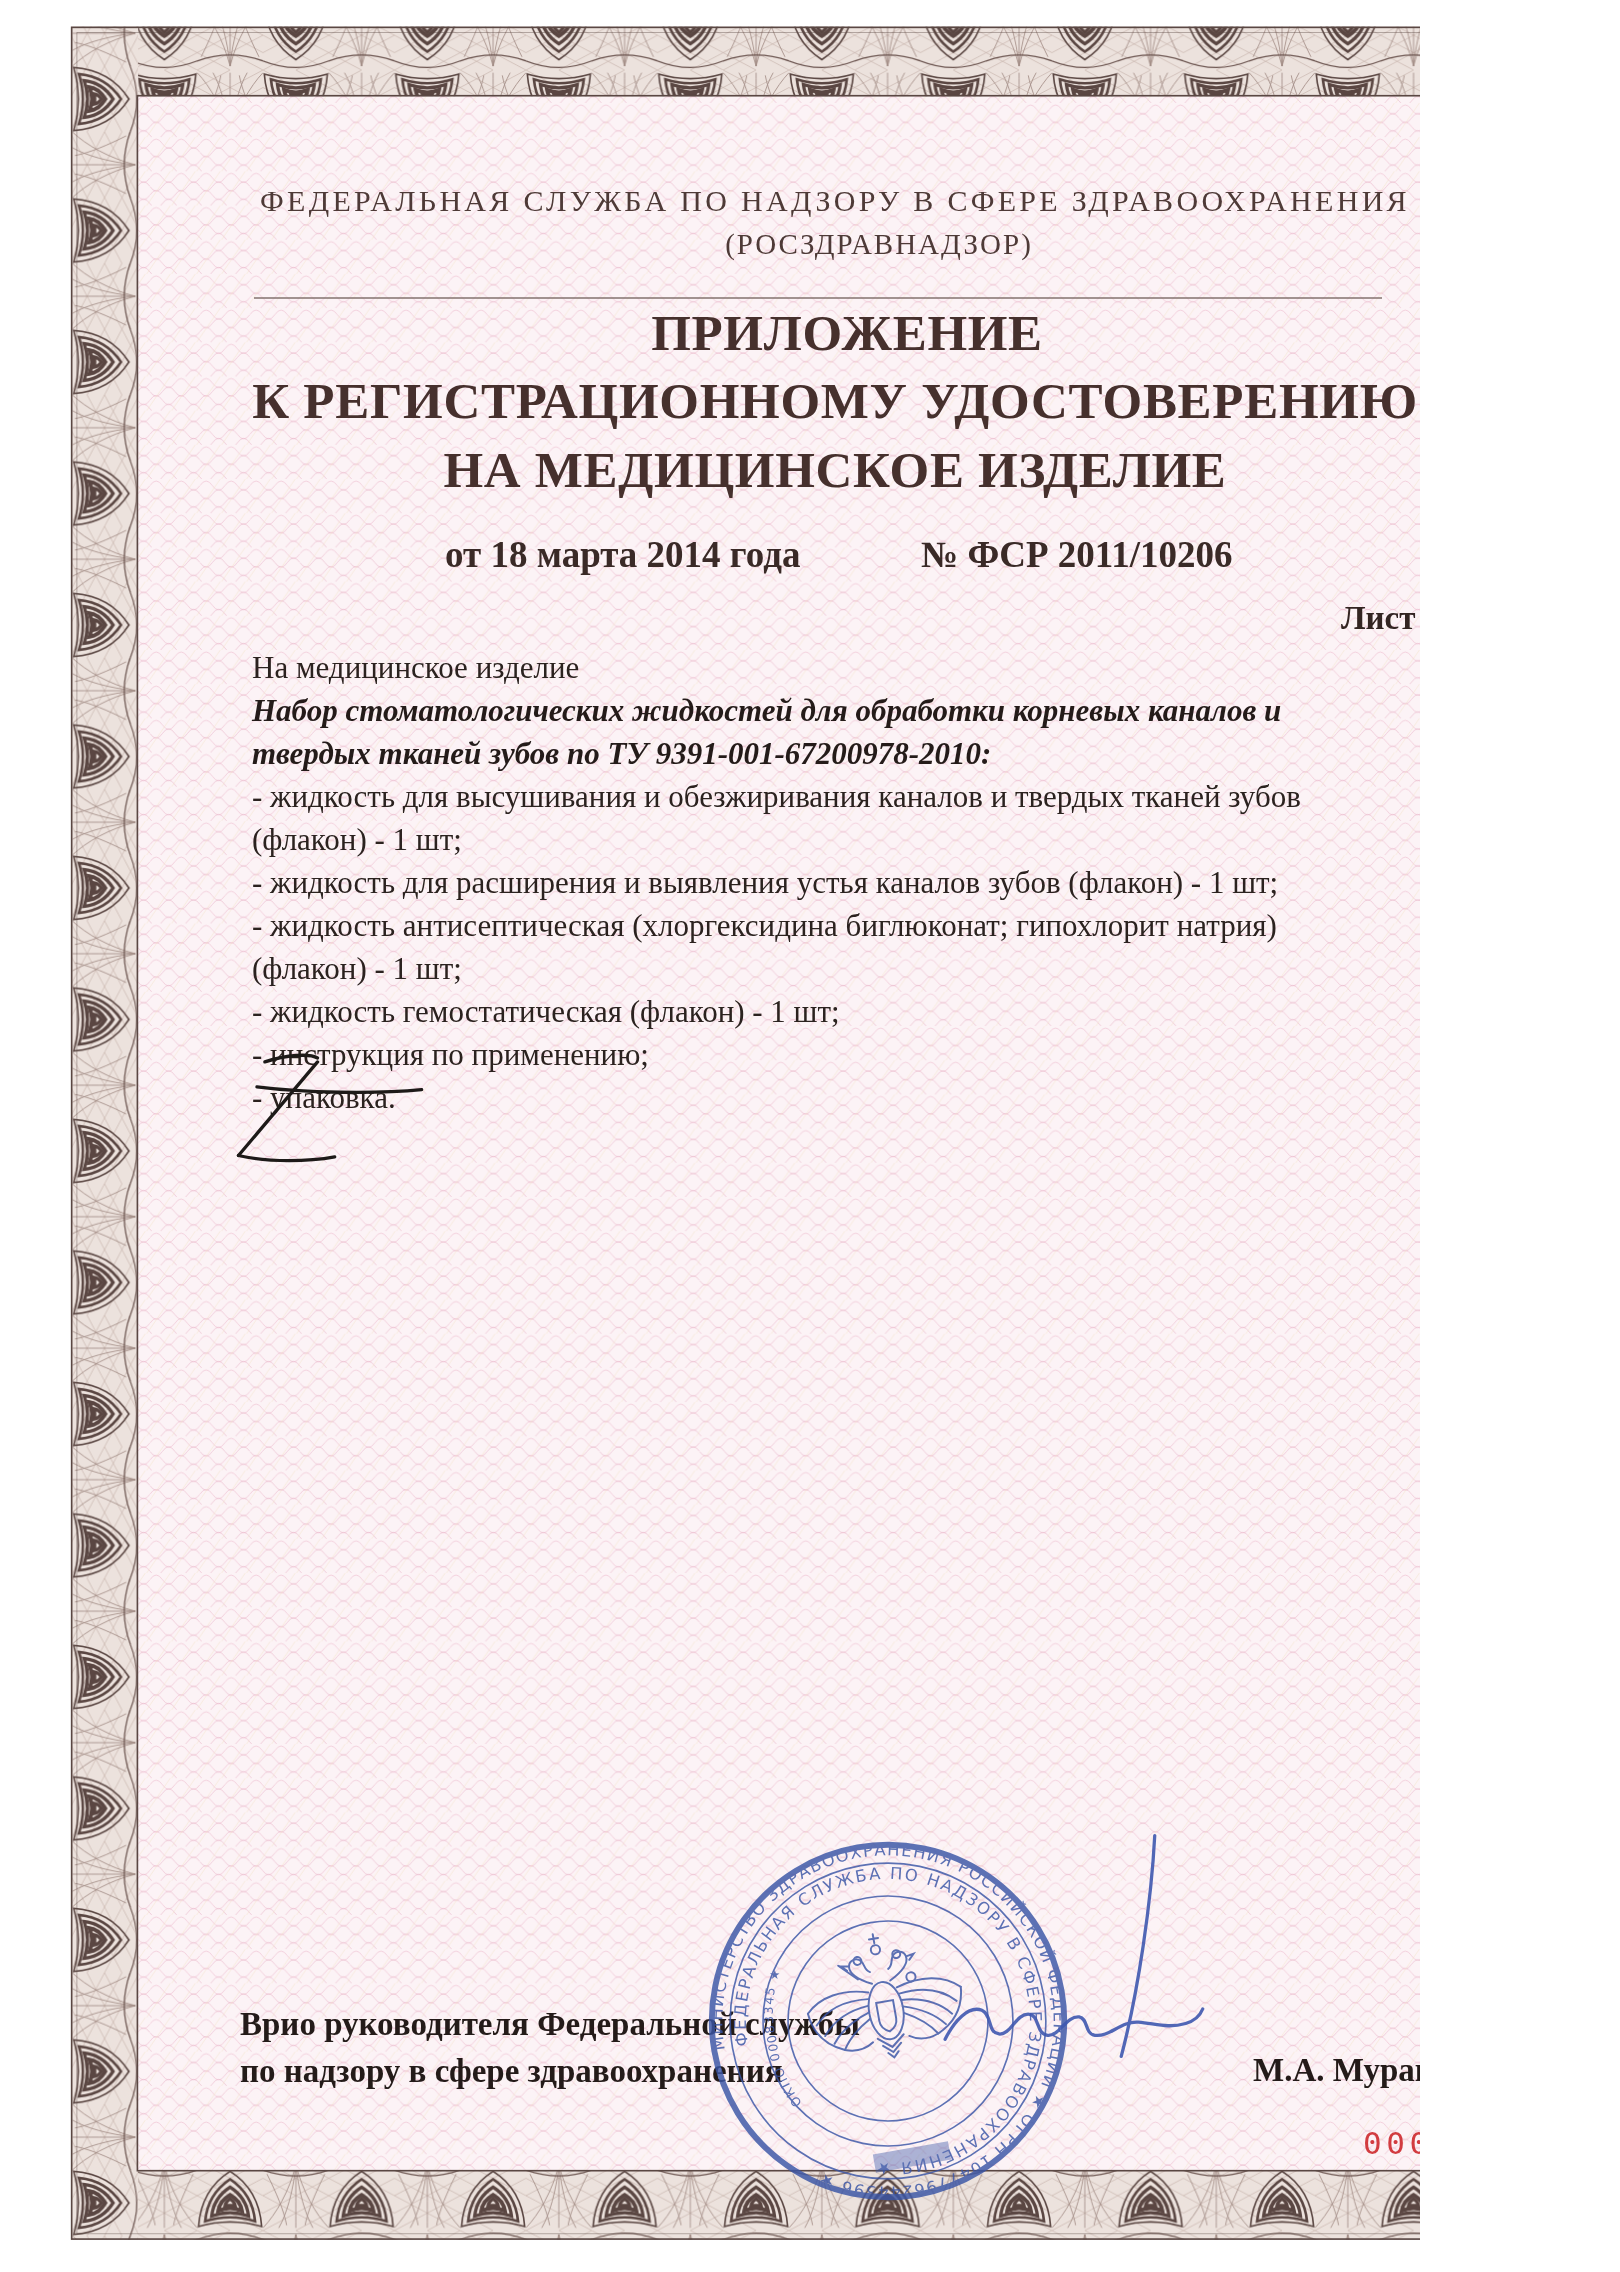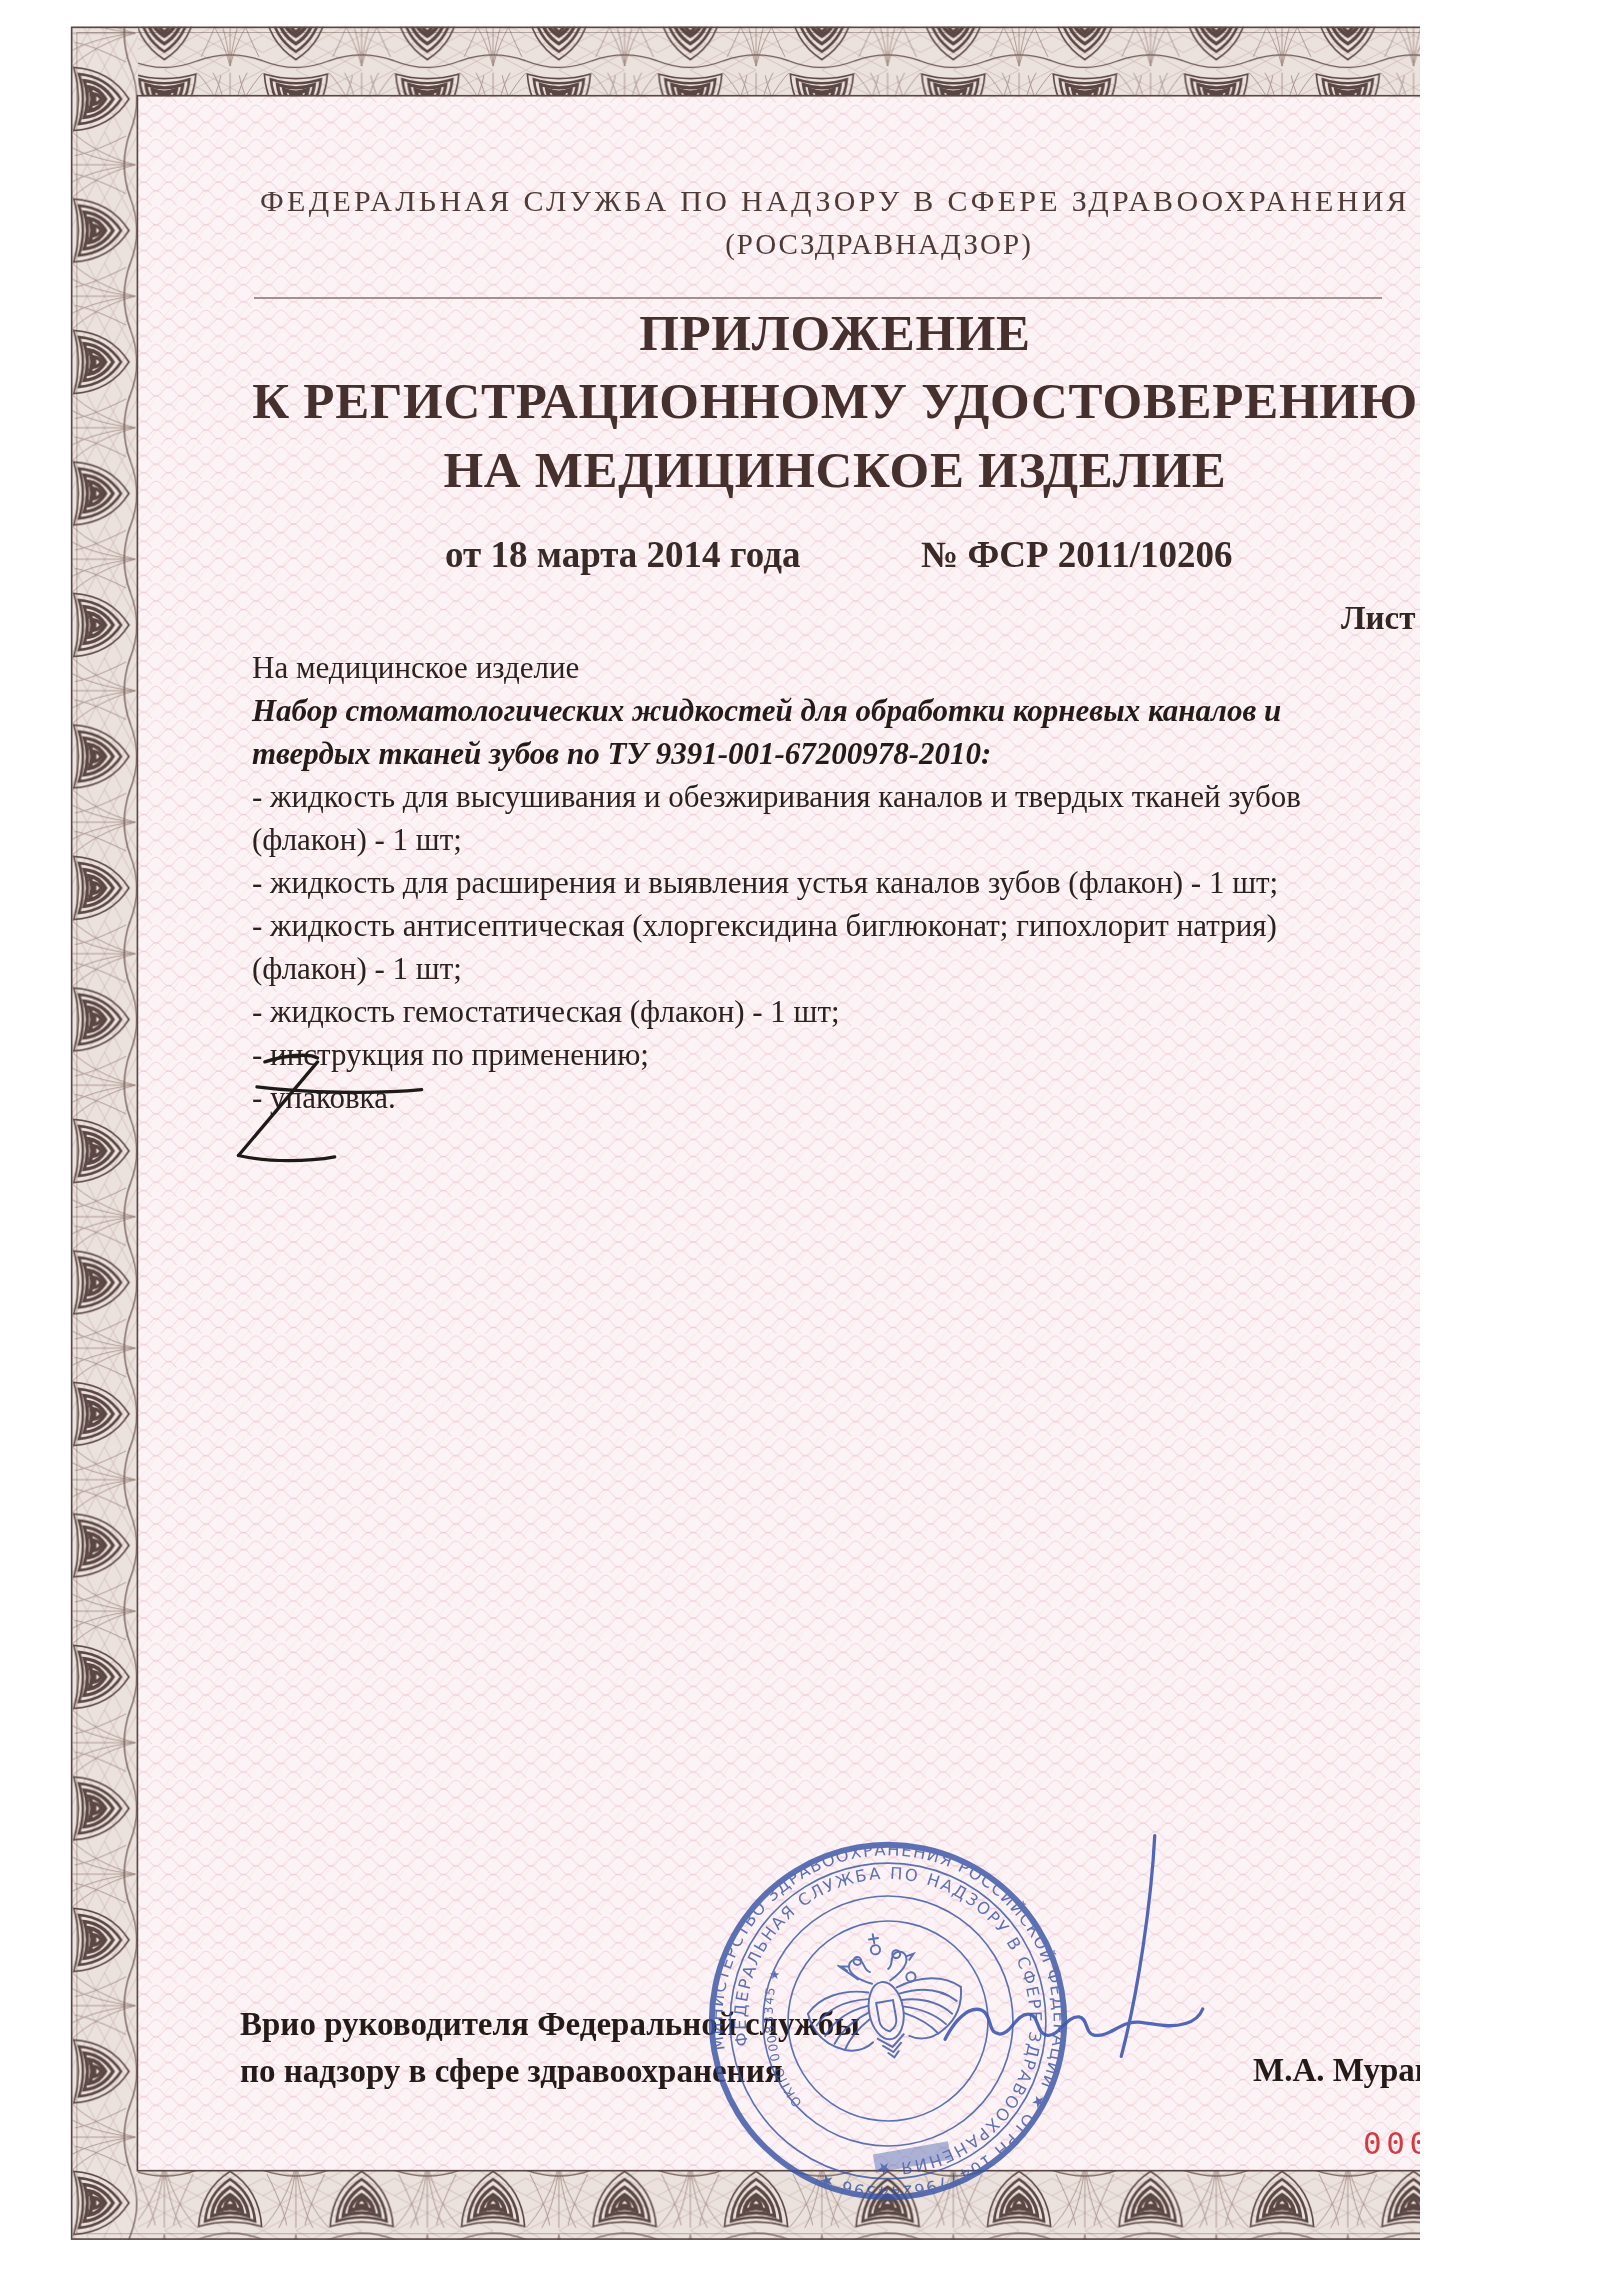--- a/index.html
+++ b/index.html
@@ -18,21 +18,21 @@
     white-space:nowrap;
   }
   .hdr1{top:184px;font-size:30px;letter-spacing:3.3px;}
   .hdr2{top:228px;font-size:29px;letter-spacing:2px;padding-left:44px;}
   .divider{top:297px;left:254px;width:1128px;height:2px;background:#83716d;opacity:.75;}
   .title-line{
     left:138px;width:1394px;text-align:center;
     font-weight:bold;color:#46302d;
     font-size:51px;letter-spacing:0.7px;white-space:nowrap;
   }
-  .t1{top:304px;}
+  .t1{top:304px;padding-left:12px;}
   .t2{top:372px;}
   .t3{top:441px;}
   .date-part{top:533px;font-size:37px;font-weight:bold;color:#3a2a27;white-space:nowrap;}
   .date-left{left:445px;}
   .date-right{left:921px;}
   .sheet{top:556px;left:1341px;font-size:33px;font-weight:bold;color:#332522;white-space:nowrap;margin-top:44px;}
   .sheet .num{margin-left:34px;}
   .bodytext{
     left:252px;top:646px;width:1139px;
     font-size:31px;line-height:43px;color:#2b221f;

